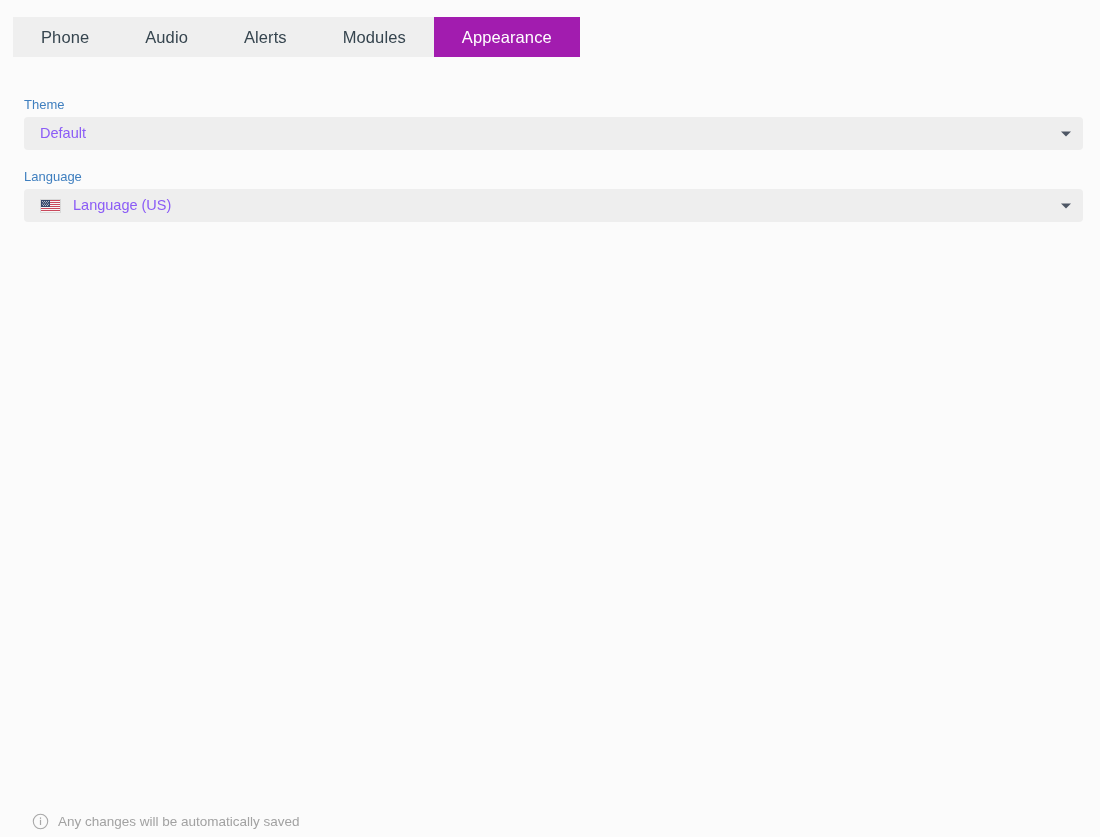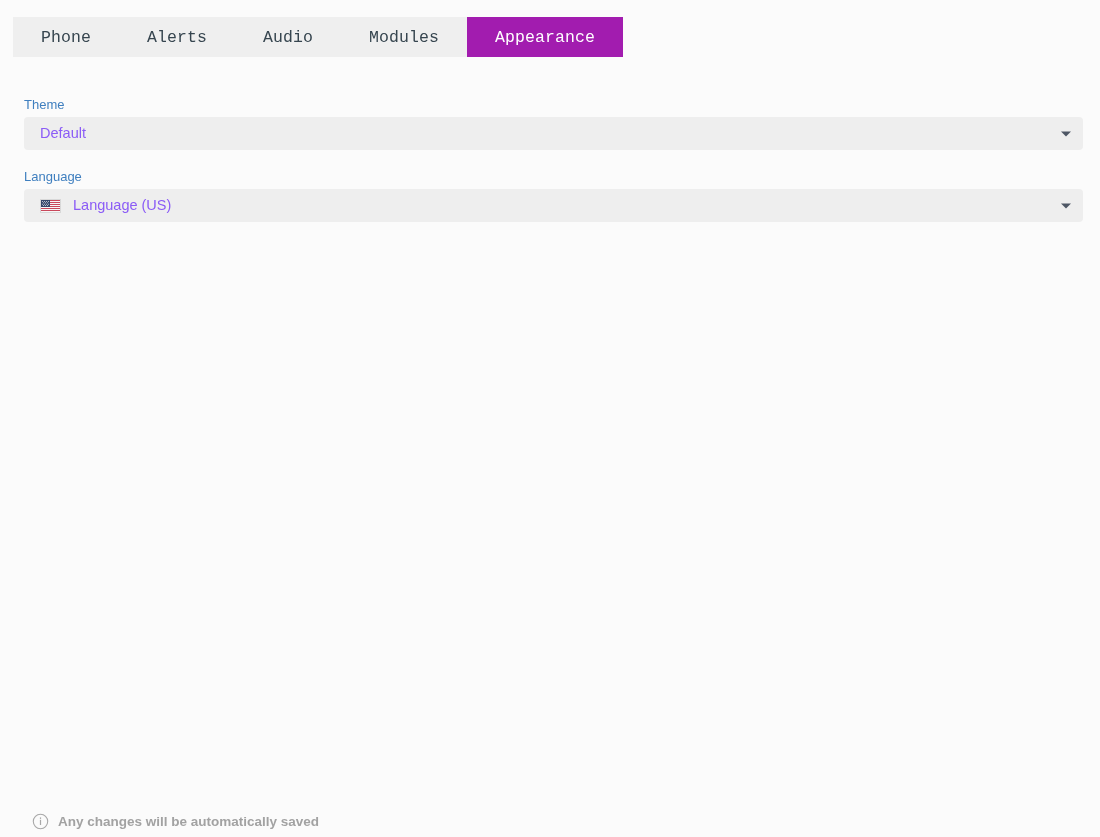--- a/index.html
+++ b/index.html
@@ -18,21 +18,20 @@
 
   
   .tabbar {
     position: absolute;
     left: 13px;
     top: 17px;
     height: 40px;
     display: flex;
     align-items: stretch;
     background: #efefef;
-    font-family: Liberation Mono, monospace;
   }
   .tab {
     display: flex;
     align-items: center;
     justify-content: center;
     padding: 0 28px;
     font-size: 16.5px;
     color: #36454f;
     background: #efefef;
     cursor: pointer;
@@ -115,35 +114,34 @@
   }
   .info-icon {
     width: 17px;
     height: 17px;
     flex: 0 0 auto;
   }
   .footer-text {
     font-size: 13.5px;
     color: #a2a2a2;
     line-height: 17px;
-    font-weight: bold;
   }
 </style>
 </head>
 <body>
 
 <div class="tabbar">
   <div class="tab">
     <span>Phone</span>
   </div>
   <div class="tab">
+    <span>Audio</span>
+  </div>
+  <div class="tab">
     <span>Alerts</span>
-  </div>
-  <div class="tab">
-    <span>Audio</span>
   </div>
   <div class="tab">
     <span>Modules</span>
   </div>
   <div class="tab active">
     <span>Appearance</span>
   </div>
 </div>
 
 <div class="form">

